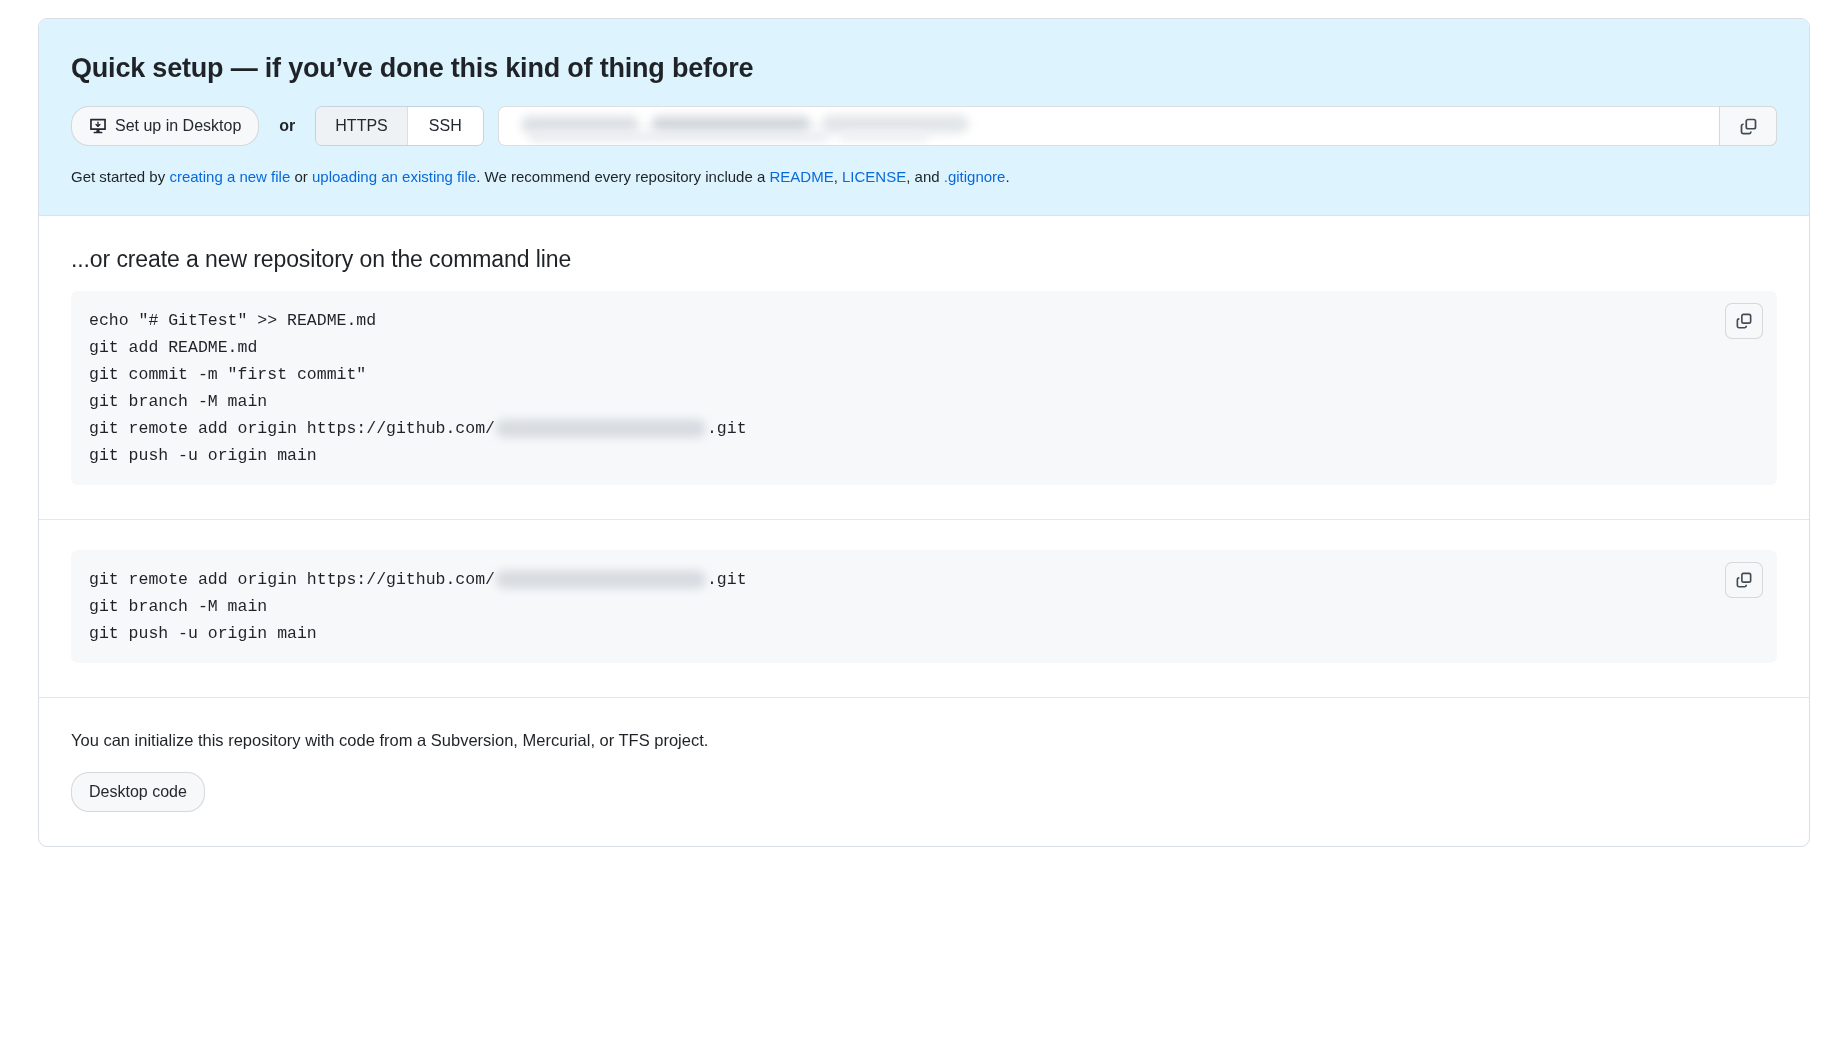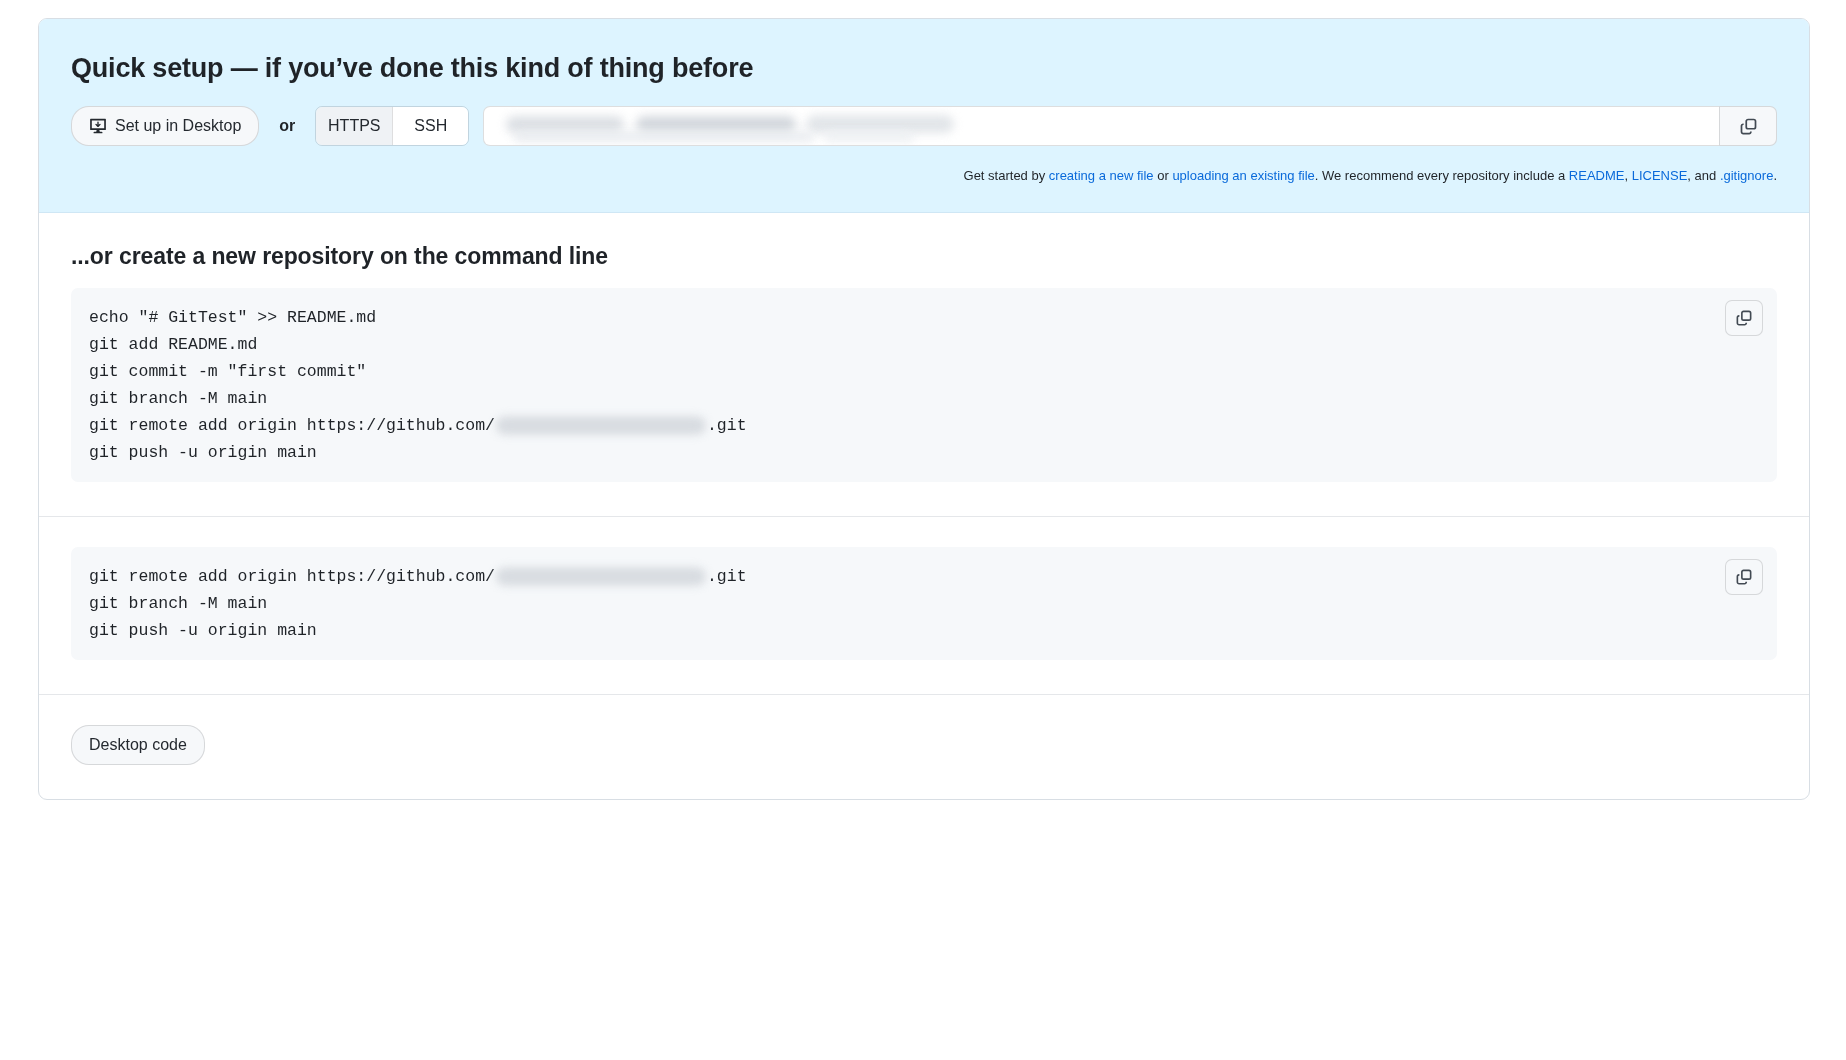--- a/index.html
+++ b/index.html
@@ -86,21 +86,21 @@
     height: 40px;
     border: 1px solid rgba(31,35,40,0.15);
     border-radius: 7px;
     overflow: hidden;
   }
   .seg-btn {
     display: inline-flex;
     align-items: center;
     justify-content: center;
     min-width: 76px;
-    padding: 0 4px;
+    padding: 0 19px;
     font-size: 16px;
     color: #24292f;
     background: #ffffff;
     border: 0;
     cursor: pointer;
     font-family: "Liberation Sans", sans-serif;
   }
   .seg-btn + .seg-btn { border-left: 1px solid rgba(31,35,40,0.15); }
   .seg-btn.selected { background: #eff2f5; }
 
@@ -141,40 +141,39 @@
     justify-content: center;
     width: 58px;
     height: 40px;
     background: #f6f8fa;
     border: 1px solid rgba(31,35,40,0.15);
     border-radius: 0 7px 7px 0;
     cursor: pointer;
   }
 
   .qs-note {
-    font-size: 13px;
+    font-size: 15px;
     color: #1f2328;
     line-height: 1.5;
-    text-align: right;
   }
   .qs-note a {
     color: #0969da;
     text-decoration: none;
   }
 
   
   .section {
     padding: 30px 32px 34px 32px;
   }
   .section + .section { border-top: 1px solid #e5e7ea; }
 
   .section-title {
     margin: 0 0 18px 0;
     font-size: 23px;
-    font-weight: 700;
+    font-weight: 400;
     color: #1f2328;
     letter-spacing: -0.1px;
   }
 
   
   .code-wrap {
     position: relative;
     background: #f6f8fa;
     border-radius: 7px;
     padding: 16px 18px;
@@ -311,17 +310,18 @@
             <svg width="18" height="18" viewBox="0 0 16 16" fill="none" stroke="#424a53" stroke-width="1.45" aria-hidden="true">
               <rect x="6.1" y="2.1" width="7.8" height="7.8" rx="1.5"></rect>
               <path d="M10 12.2v0.3a1.5 1.5 0 0 1-1.5 1.5H3.6a1.5 1.5 0 0 1-1.5-1.5V7.6A1.5 1.5 0 0 1 3.6 6.1h0.3"></path>
             </svg>
           </span>
         </button>
       </div>
     </div>
 
     <div class="section">
+      <p class="section-desc">You can initialize this repository with code from a Subversion, Mercurial, or TFS project.</p>
       <button class="btn">Desktop code</button>
     </div>
 
   </div>
 </div>
 
 </body></html>

